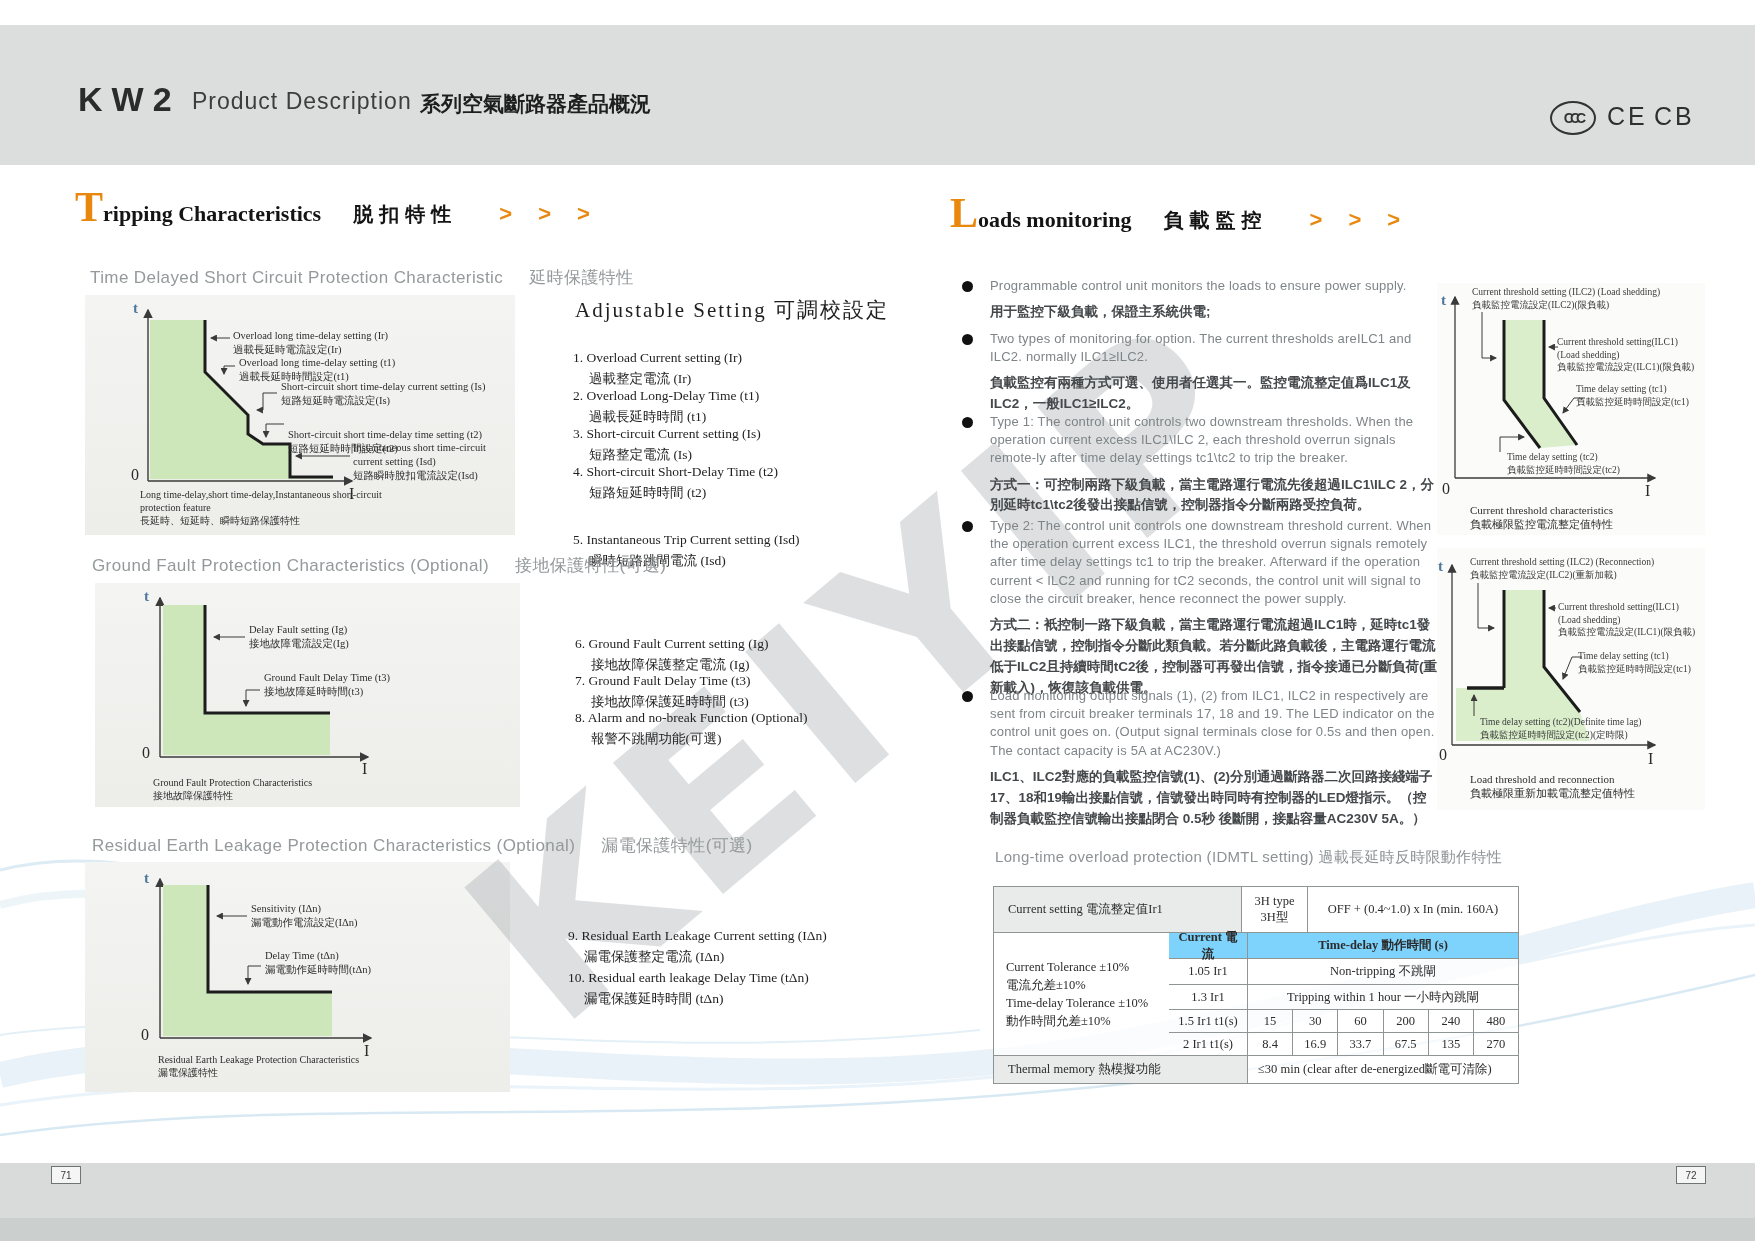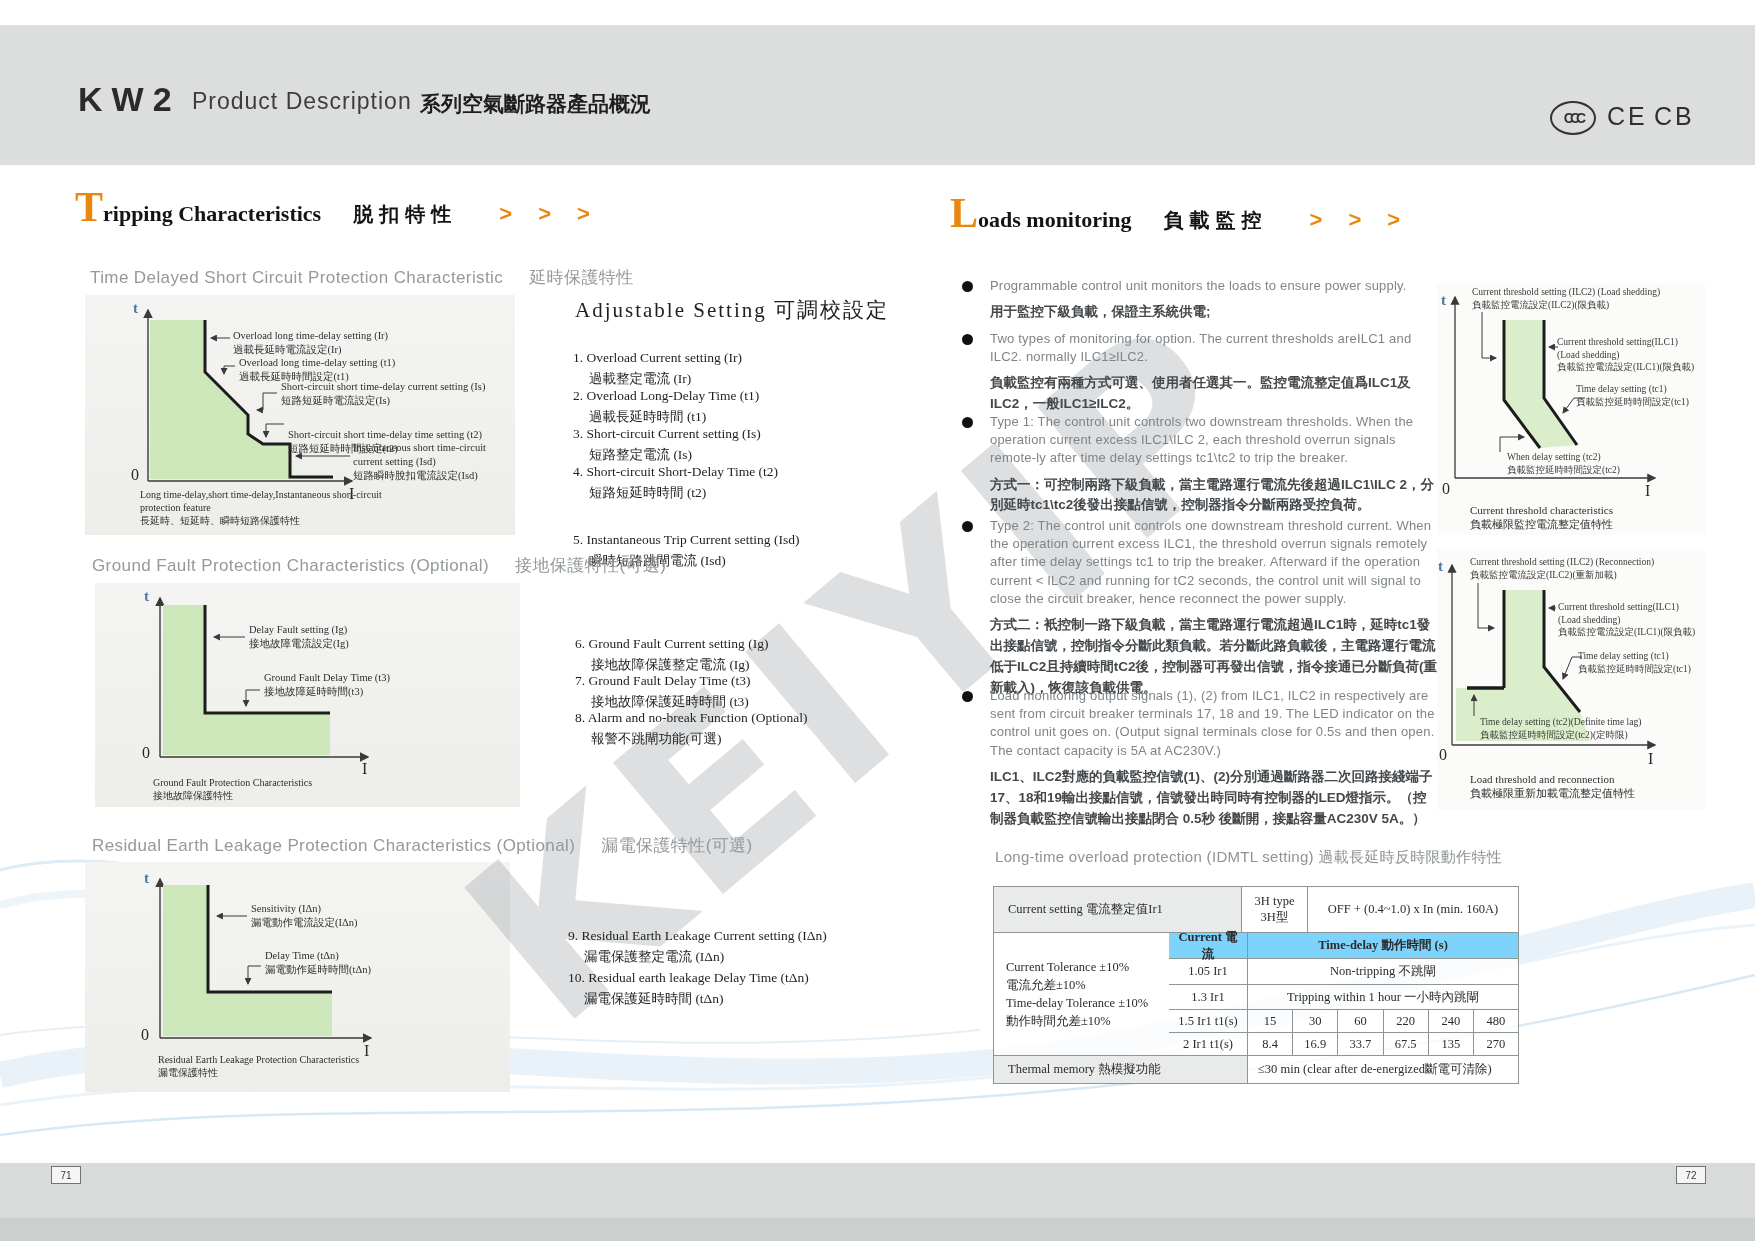--- a/index.html
+++ b/index.html
@@ -357,21 +357,21 @@
   <div class="abs rlab" style="left:1557px;top:336px;">
     <div>Current threshold setting(ILC1)</div>
     <div>(Load shedding)</div>
     <div>負載監控電流設定(ILC1)(限負載)</div>
   </div>
   <div class="abs rlab" style="left:1576px;top:383px;">
     <div>Time delay setting (tc1)</div>
     <div>負載監控延時時間設定(tc1)</div>
   </div>
   <div class="abs rlab" style="left:1507px;top:451px;">
-    <div>When delay setting (tc2)</div>
+    <div>Time delay setting (tc2)</div>
     <div>負載監控延時時間設定(tc2)</div>
   </div>
   <div class="abs rcap" style="left:1470px;top:503px;">
     <div>Current threshold characteristics</div>
     <div>負載極限監控電流整定值特性</div>
   </div>
 
   <div class="abs tlbl" style="left:1438px;top:558px;">t</div>
   <div class="abs axlbl" style="left:1439px;top:746px;">0</div>
   <div class="abs axlbl" style="left:1648px;top:750px;">I</div>
@@ -425,21 +425,21 @@
         </div>
         <div class="srow h24">
           <div class="cell cc">1.3 Ir1</div>
           <div class="cell cv">Tripping within 1 hour  一小時內跳閘</div>
         </div>
         <div class="srow h22">
           <div class="cell cc">1.5 Ir1  t1(s)</div>
           <div class="cell num">15</div>
           <div class="cell num">30</div>
           <div class="cell num">60</div>
-          <div class="cell num">220</div>
+          <div class="cell num">200</div>
           <div class="cell num">240</div>
           <div class="cell num">480</div>
         </div>
         <div class="srow h22">
           <div class="cell cc">2 Ir1  t1(s)</div>
           <div class="cell num">8.4</div>
           <div class="cell num">16.9</div>
           <div class="cell num">33.7</div>
           <div class="cell num">67.5</div>
           <div class="cell num">135</div>

